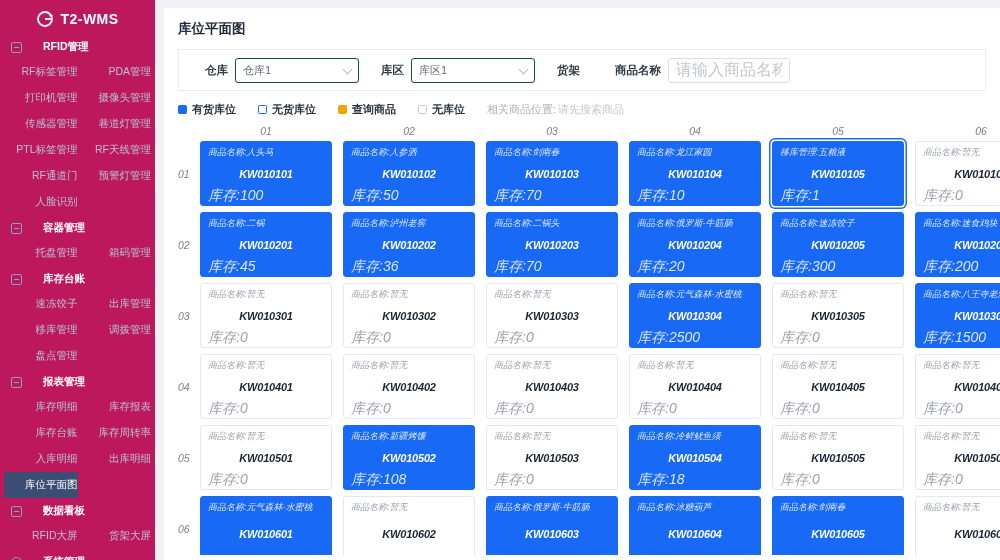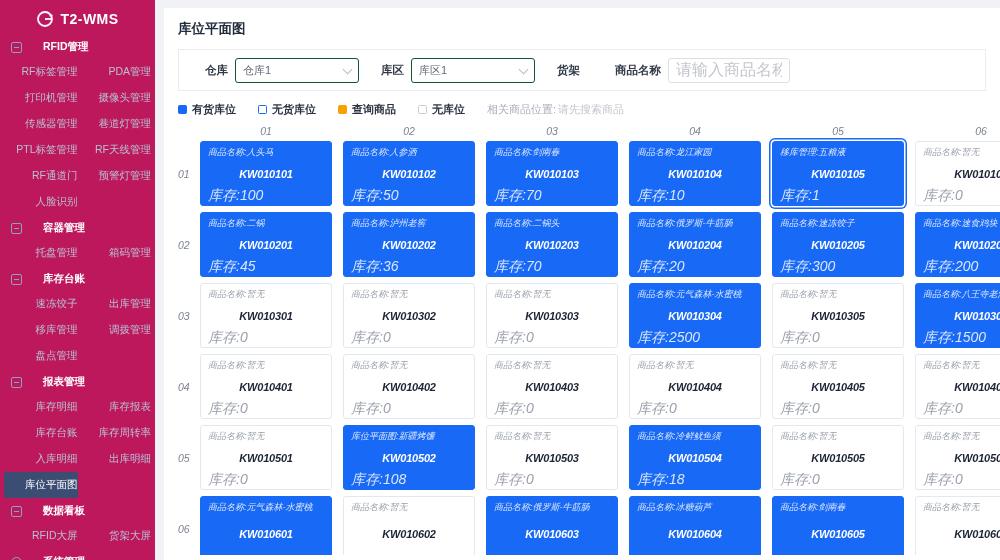--- a/index.html
+++ b/index.html
@@ -555,21 +555,21 @@
               </div>
             </div>
             <div class="grid-row">
               <div class="row-head">05</div>
               <div class="cell vacant">
                 <div class="c-name">商品名称:暂无</div>
                 <div class="c-code">KW010501</div>
                 <div class="c-stock">库存:0</div>
               </div>
               <div class="cell occupied">
-                <div class="c-name">库位平面图:新疆烤馕</div>
+                <div class="c-name">商品名称:新疆烤馕</div>
                 <div class="c-code">KW010502</div>
                 <div class="c-stock">库存:108</div>
               </div>
               <div class="cell vacant">
                 <div class="c-name">商品名称:暂无</div>
                 <div class="c-code">KW010503</div>
                 <div class="c-stock">库存:0</div>
               </div>
               <div class="cell occupied">
                 <div class="c-name">商品名称:冷鲜鱿鱼须</div>

